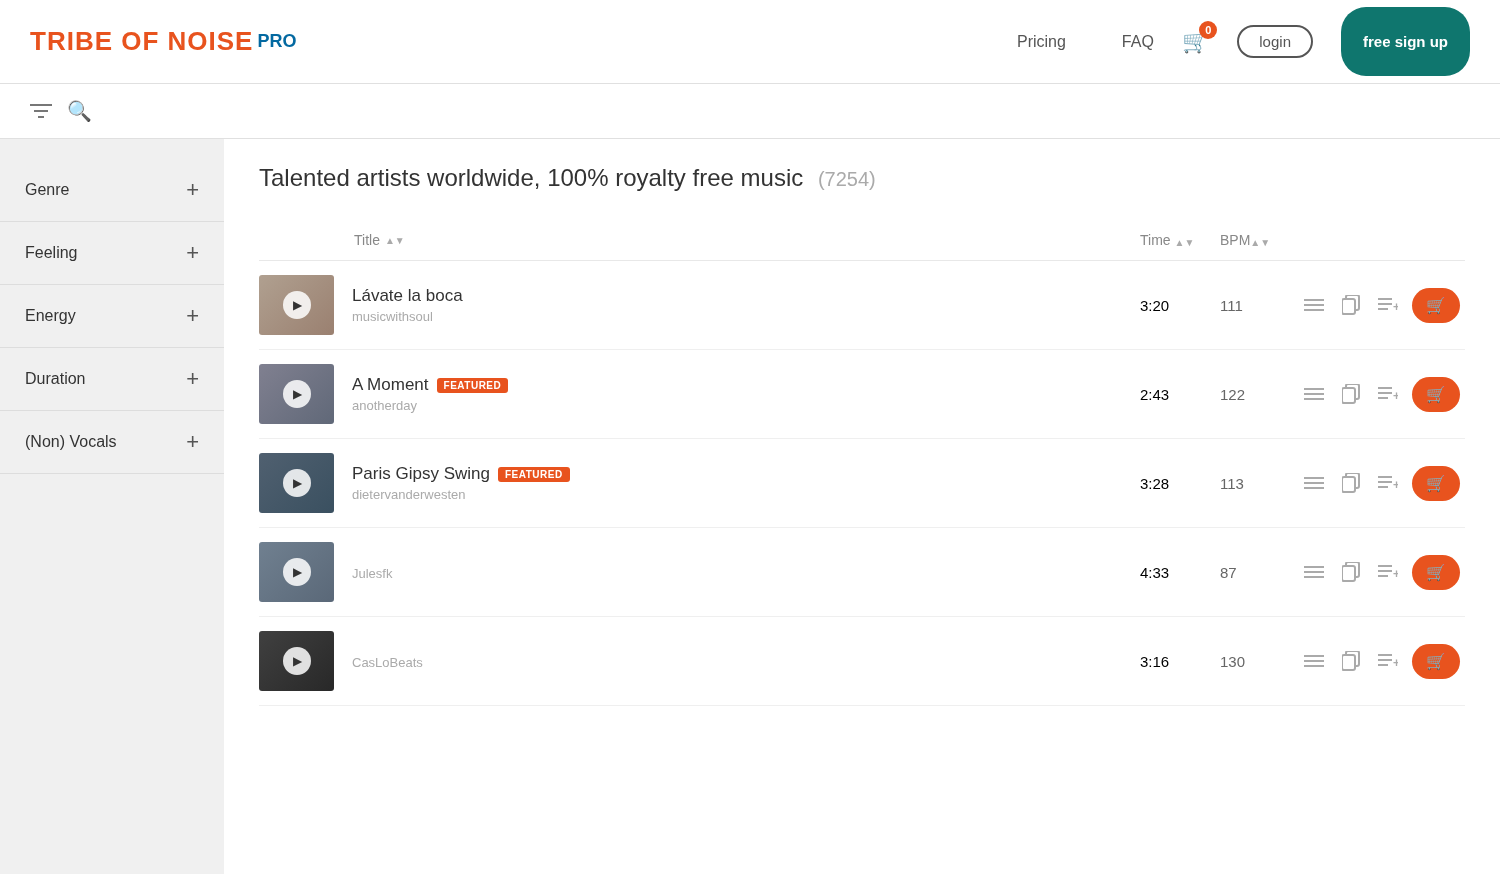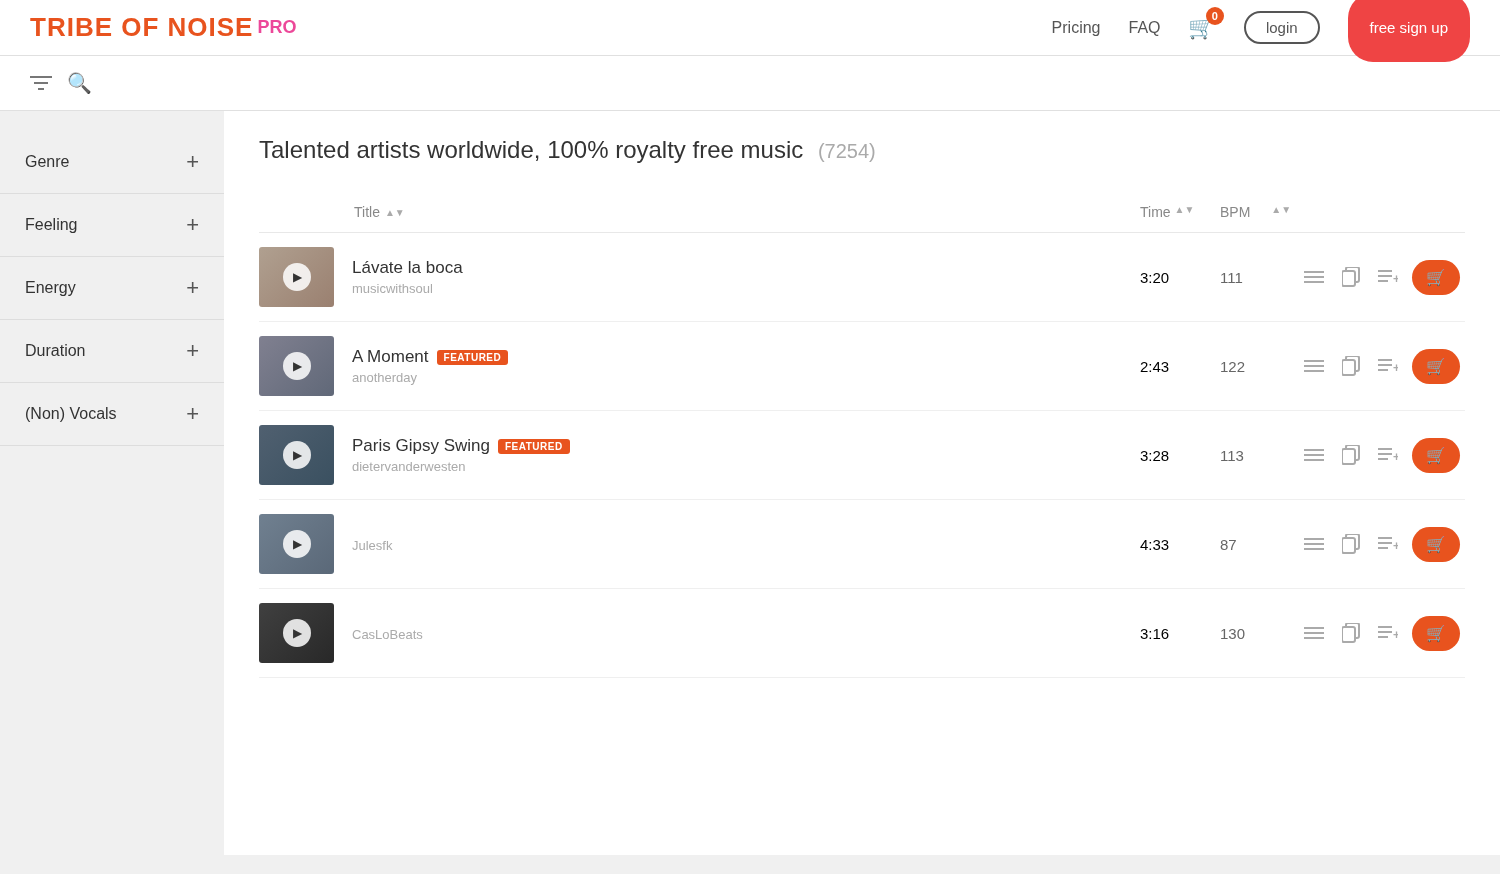--- a/index.html
+++ b/index.html
@@ -5,31 +5,31 @@
     * { box-sizing: border-box; margin: 0; padding: 0; }
     body { font-family: 'Helvetica Neue', Arial, sans-serif; background: #f0f0f0; color: #333; font-size: 15px; }
 
     
     .header {
       background: #fff;
       display: flex;
       align-items: center;
       justify-content: space-between;
       padding: 0 30px;
-      height: 56px;
+      height: 84px;
       border-bottom: 1px solid #e0e0e0;
     }
     .logo {
       display: flex;
       align-items: center;
     }
     .logo-tribe { color: #e8531e; font-weight: 900; font-size: 26px; text-transform: uppercase; letter-spacing: 1px; }
-    .logo-pro { color: #ec4899; font-weight: 900; font-size: 18px; margin-left: 4px; }
+    .logo-pro { color: #0369a1; font-weight: 900; font-size: 18px; margin-left: 4px; }
     .header-nav { display: flex; align-items: center; gap: 28px; }
-    .nav-link { color: #555; font-size: 16px; cursor: pointer; text-decoration: none; }
+    .nav-link { color: #555; font-size: 16px; cursor: pointer; text-decoration: none; margin-left: 28px; }
     .cart-wrap { position: relative; cursor: pointer; }
     .cart-icon { font-size: 22px; color: #555; }
     .cart-badge {
       position: absolute;
       top: -8px; right: -8px;
       background: #e8531e;
       color: #fff;
       border-radius: 50%;
       width: 18px; height: 18px;
       font-size: 11px;
@@ -39,28 +39,28 @@
     .btn-login {
       border: 2px solid #555;
       border-radius: 25px;
       padding: 6px 20px;
       background: transparent;
       color: #555;
       font-size: 15px;
       cursor: pointer;
     }
     .btn-signup {
-      background: #ef4444;
+      background: #0f766e;
       color: #fff;
       border: none;
       border-radius: 25px;
       padding: 26px 22px;
       font-size: 15px;
       cursor: pointer;
-      font-weight: 400;
+      font-weight: 700;
     }
 
     
     .search-bar {
       background: #fff;
       display: flex;
       align-items: center;
       padding: 0 30px;
       height: 55px;
       border-bottom: 1px solid #e0e0e0;
@@ -126,22 +126,22 @@
     .table-header {
       display: flex;
       align-items: center;
       padding: 8px 0 12px 95px;
       border-bottom: 1px solid #e8e8e8;
       color: #888;
       font-size: 14px;
       margin-top: 32px;
     }
     .col-title { flex: 1; display: flex; align-items: center; gap: 5px; cursor: pointer; }
-    .col-time { width: 80px; display: flex; align-items: flex-start; gap: 4px; cursor: pointer; }
-    .col-bpm { width: 80px; display: flex; align-items: flex-start; gap: 21px; cursor: pointer; }
+    .col-time { width: 80px; display: flex; align-items: flex-end; gap: 4px; cursor: pointer; }
+    .col-bpm { width: 80px; display: flex; align-items: flex-end; gap: 0; cursor: pointer; }
     .col-actions { width: 165px; }
     .sort-arrow { font-size: 10px; color: #aaa; }
 
     
     .track-row {
       display: flex;
       align-items: center;
       padding: 14px 0;
       border-bottom: 1px solid #efefef;
     }

